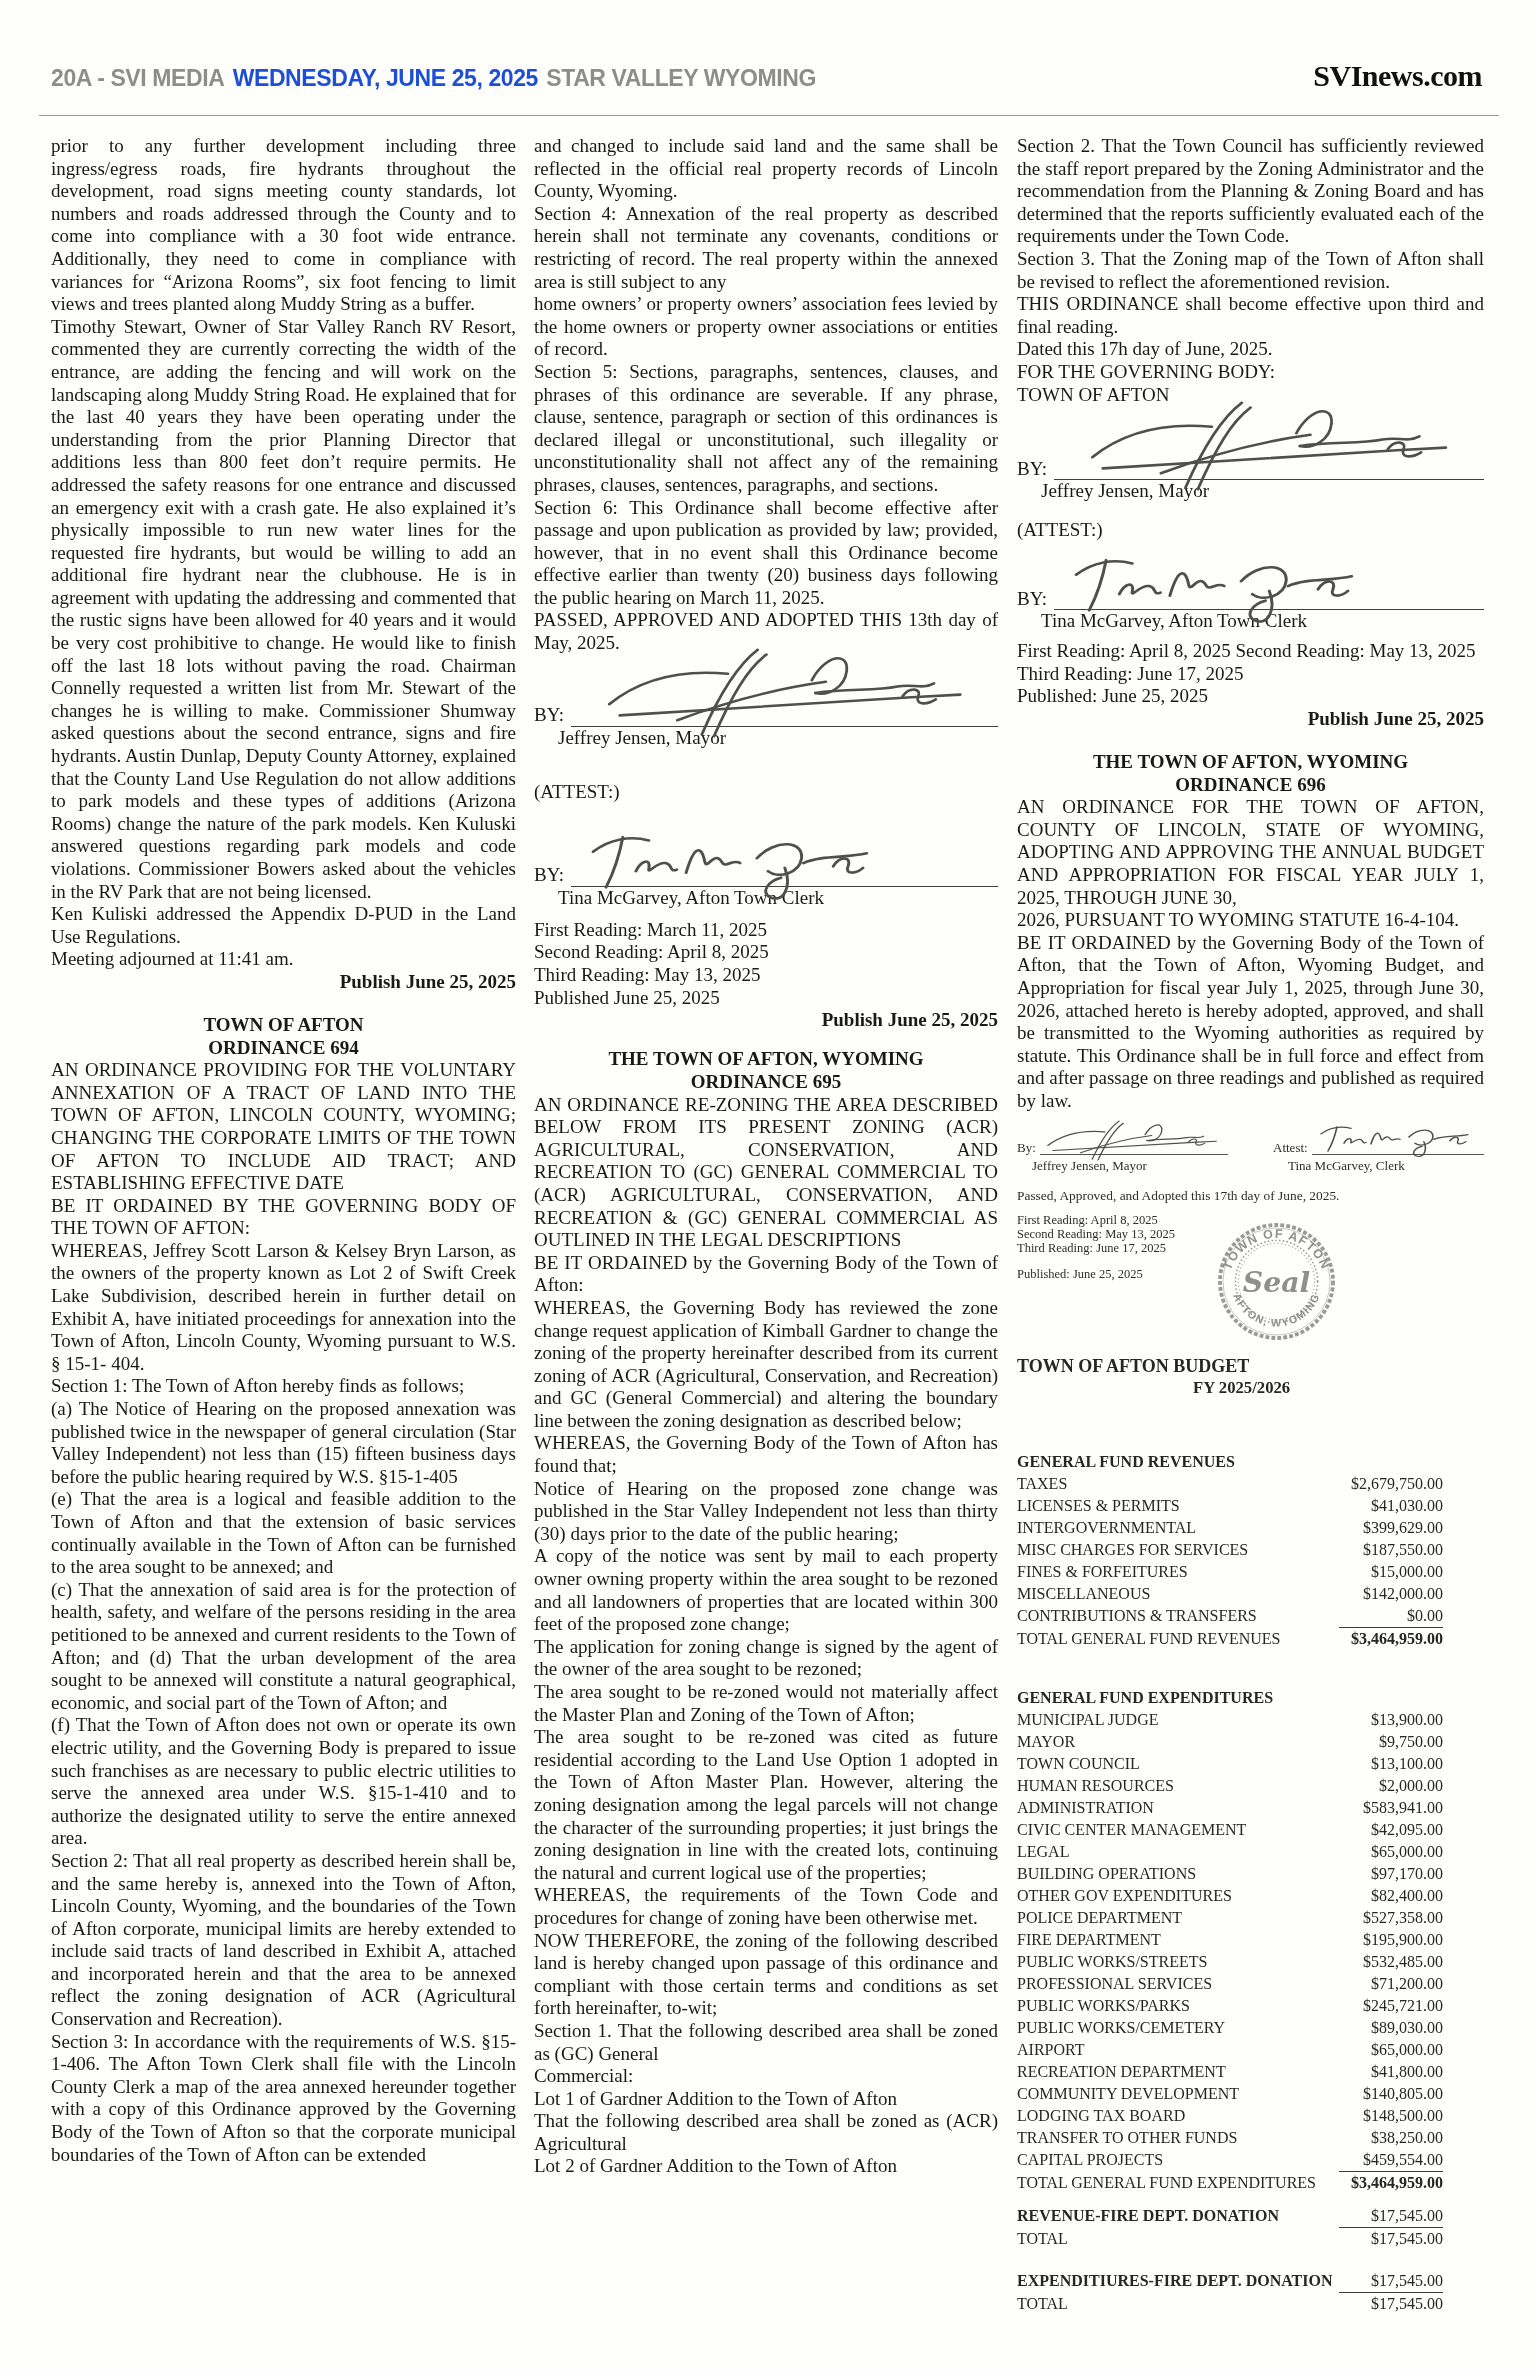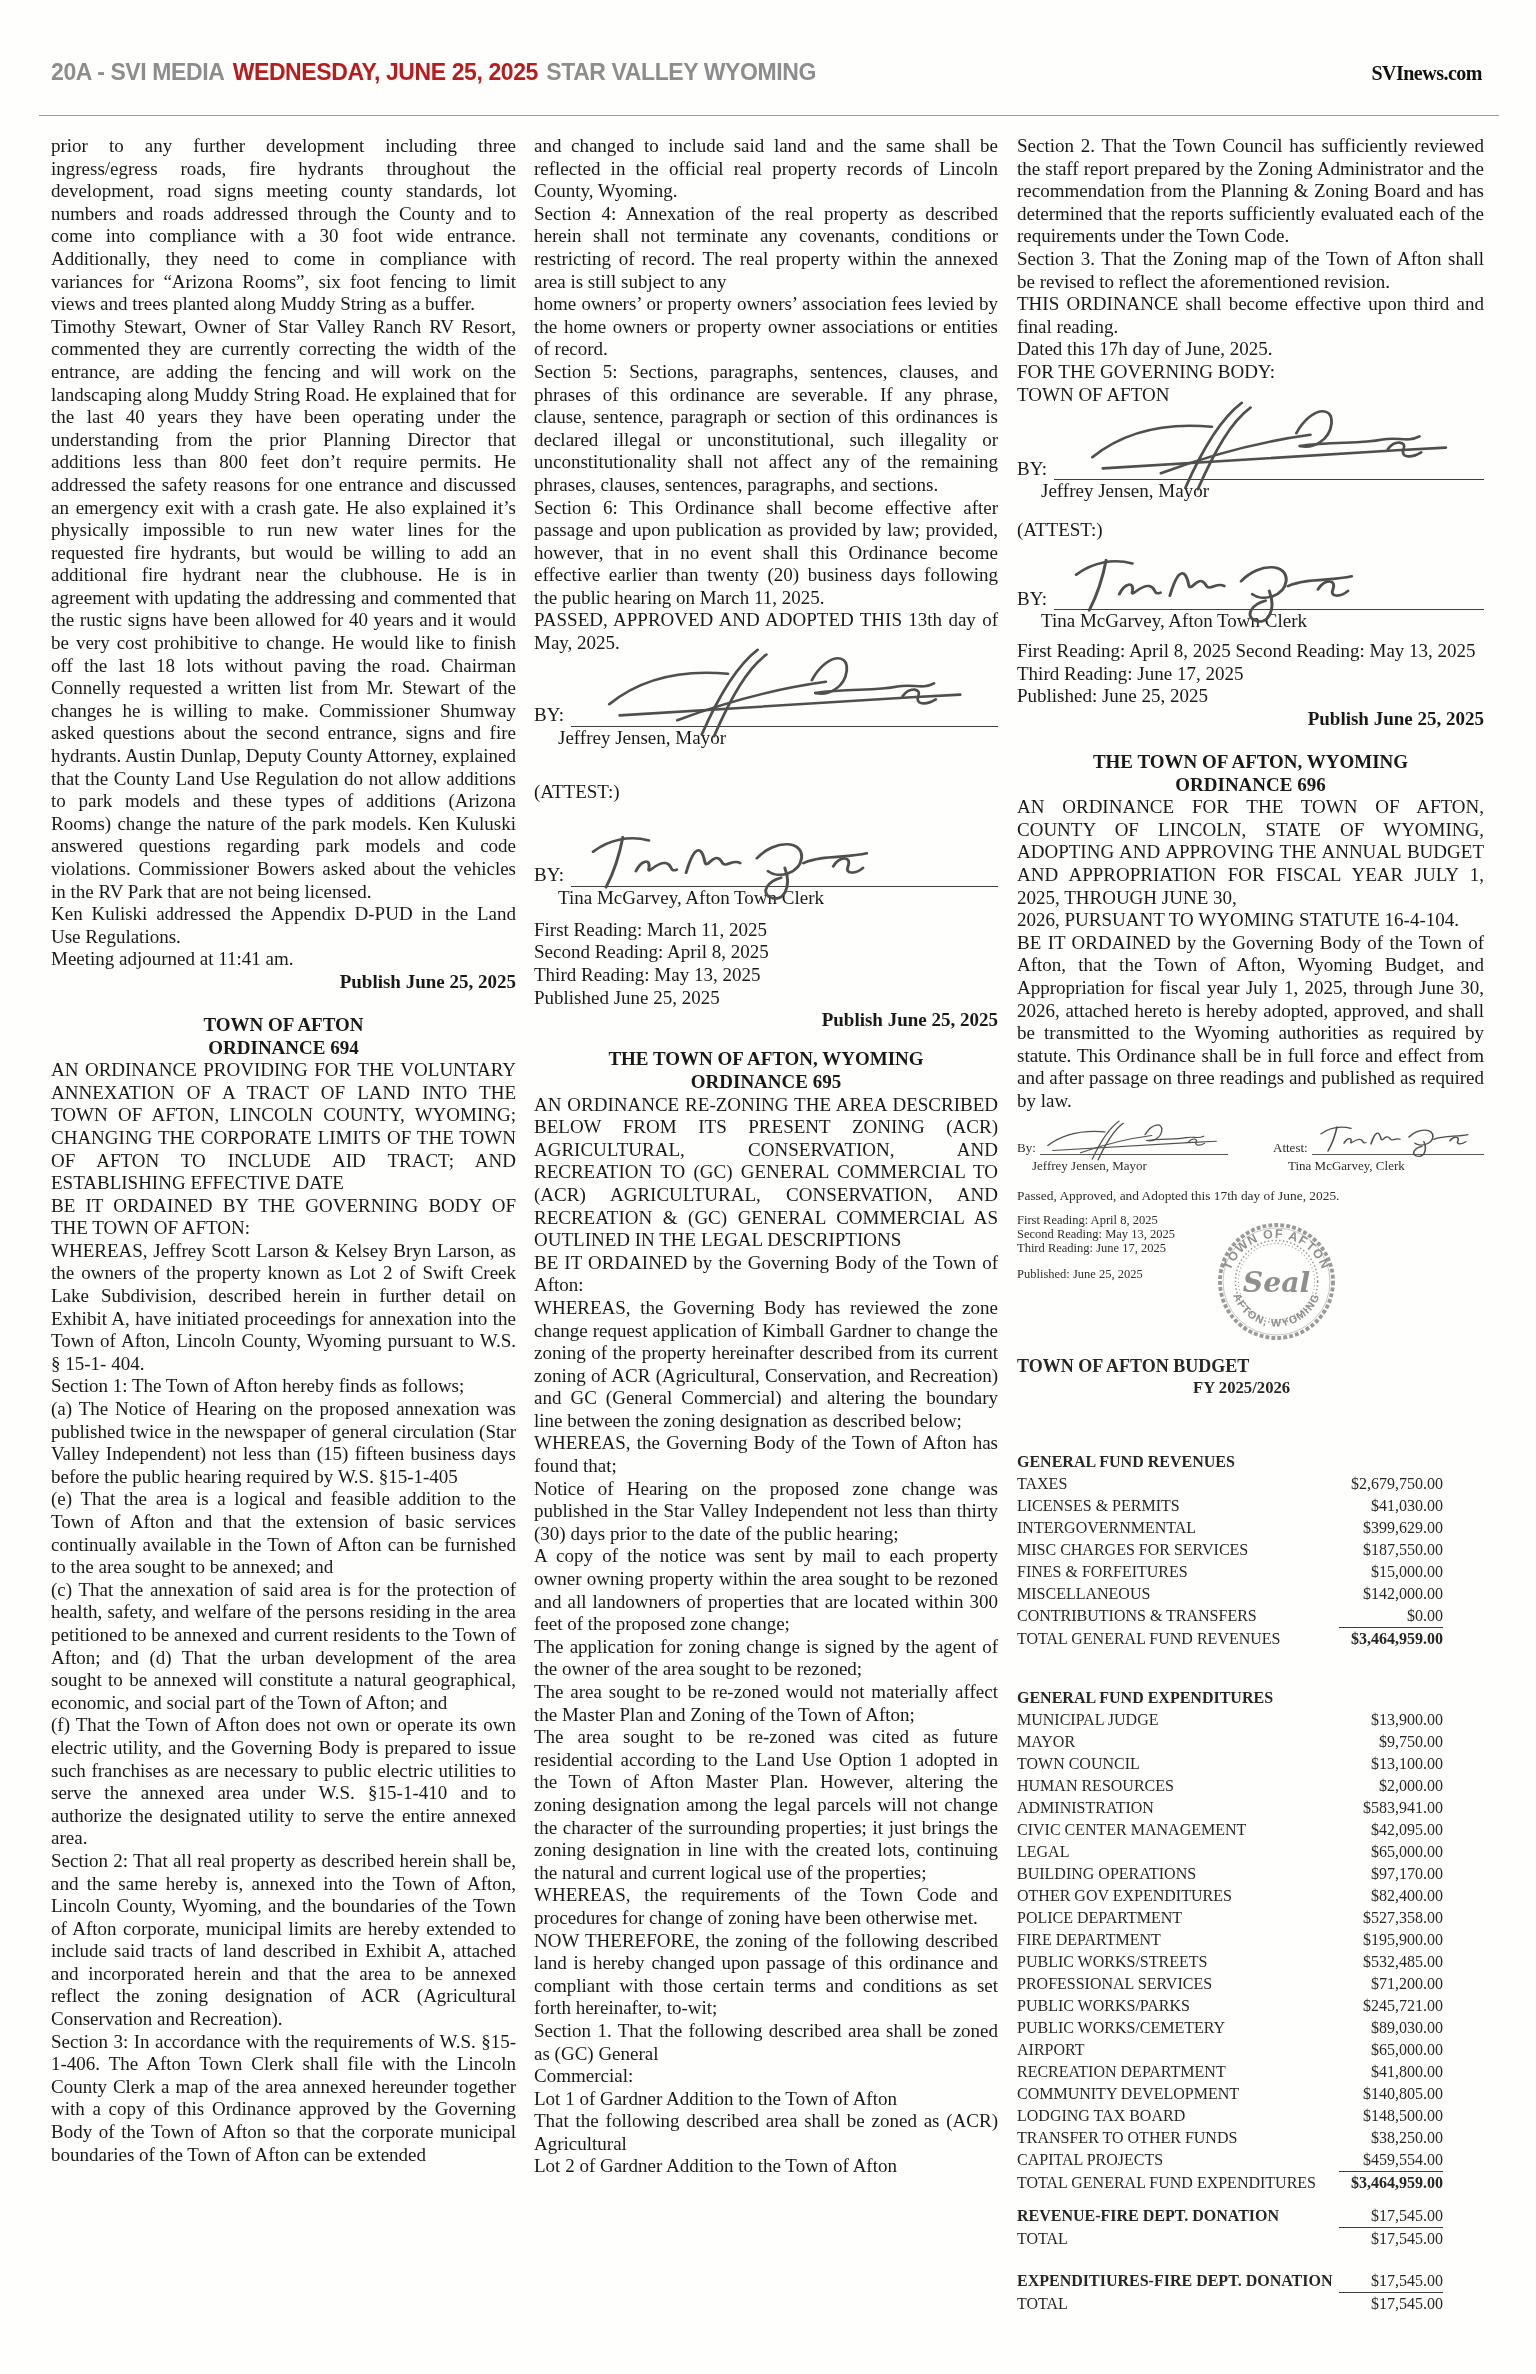--- a/index.html
+++ b/index.html
@@ -2,22 +2,22 @@
 <html style="font-size:15px"><head>
 <meta charset="utf-8">
 <style>
   html,body{margin:0;padding:0;background:#ffffff;}
   .page{position:relative;width:1536px;height:2375px;background:#fefefd;overflow:hidden;
         font-family:"Liberation Serif",serif;color:#191919;}
   
   .hdr{position:absolute;left:51px;right:54px;top:59px;display:flex;justify-content:space-between;align-items:baseline;}
   .hdr-left{font-family:"Liberation Sans",sans-serif;font-weight:bold;font-size:23px;letter-spacing:-0.4px;color:#8d8d8d;white-space:nowrap;}
   .hdr-left .seg{margin-right:8.3px;}
-  .hdr-left .blk{color:#b91c1c;}
-  .hdr-right{font-family:"Liberation Serif",serif;font-weight:bold;font-size:20px;color:#101010;letter-spacing:-0.5px;}
+  .hdr-left .blk{color:#1d4ed8;}
+  .hdr-right{font-family:"Liberation Serif",serif;font-weight:bold;font-size:30px;color:#101010;letter-spacing:-0.5px;}
   .rule{position:absolute;left:39px;right:37px;top:115px;border-top:1.9px solid #9b9b9b;}
   
   .col{position:absolute;top:135px;font-size:19px;line-height:22.6px;}
   #col1{left:51px;width:465px;}
   #col2{left:534px;width:464px;}
   #col3{left:1017px;width:467px;}
   p{margin:0;}
   .body{text-align:justify;}
   .centerbold{text-align:center;font-weight:bold;}
   .rightbold{text-align:right;font-weight:bold;}

